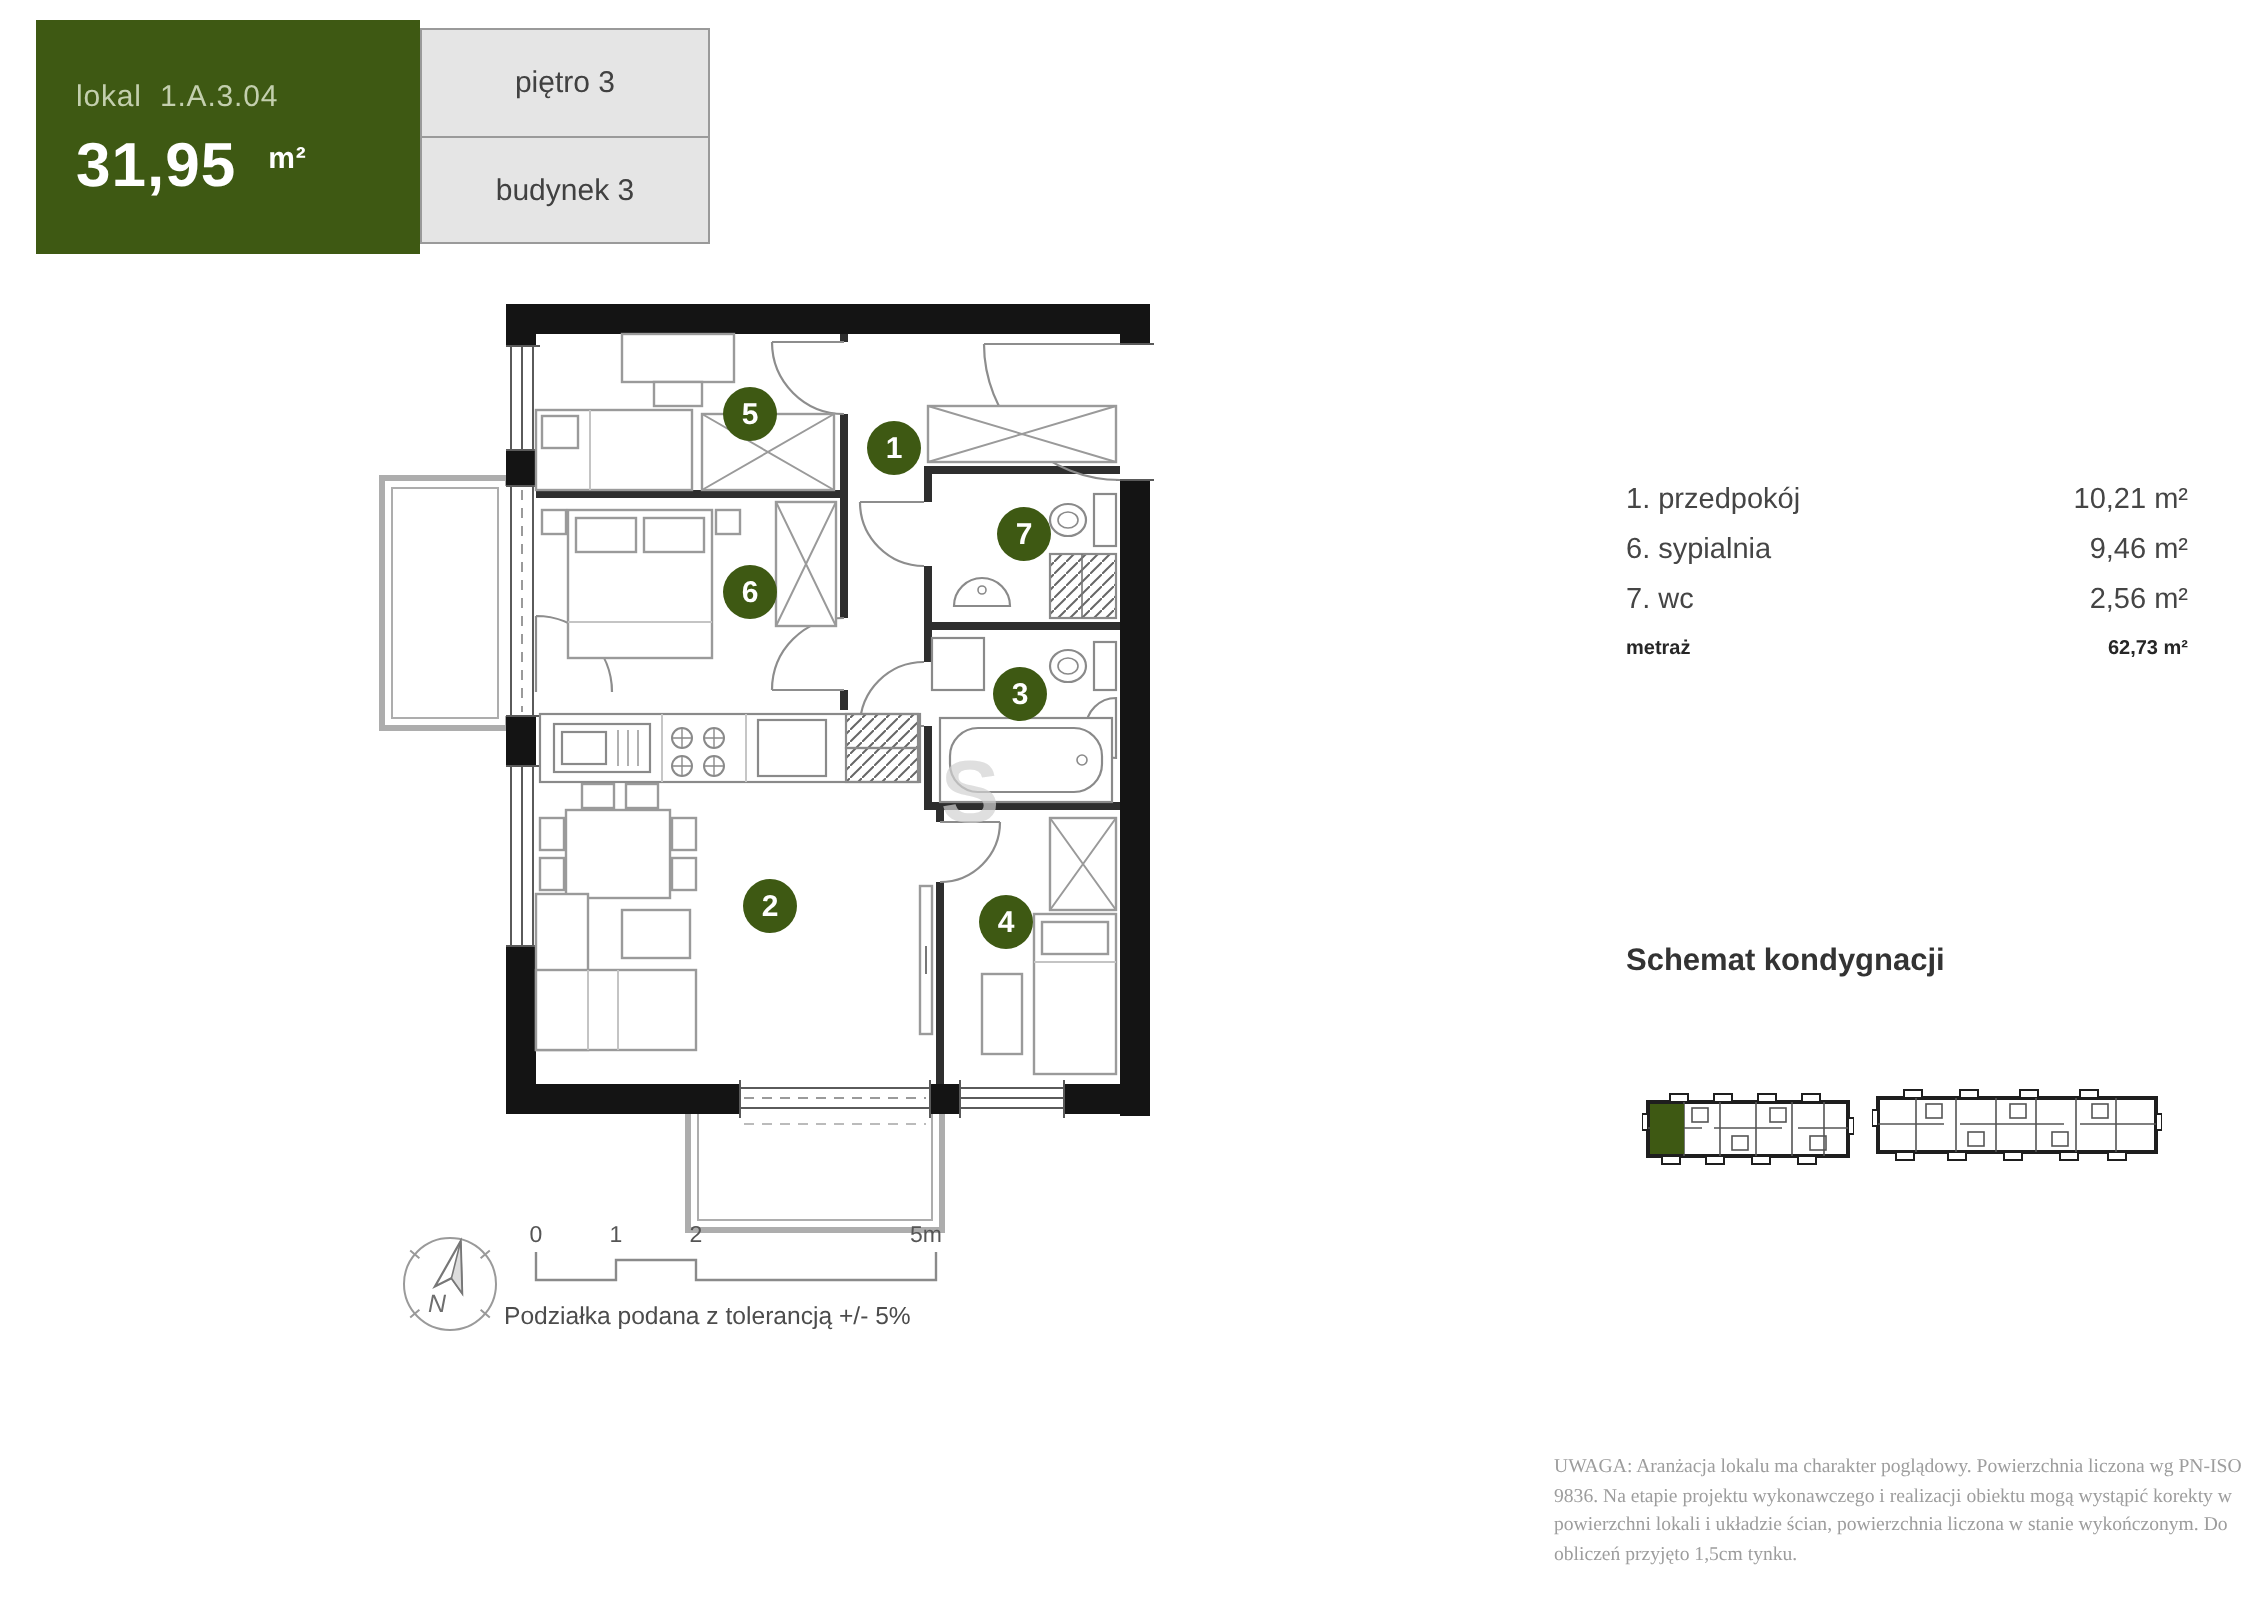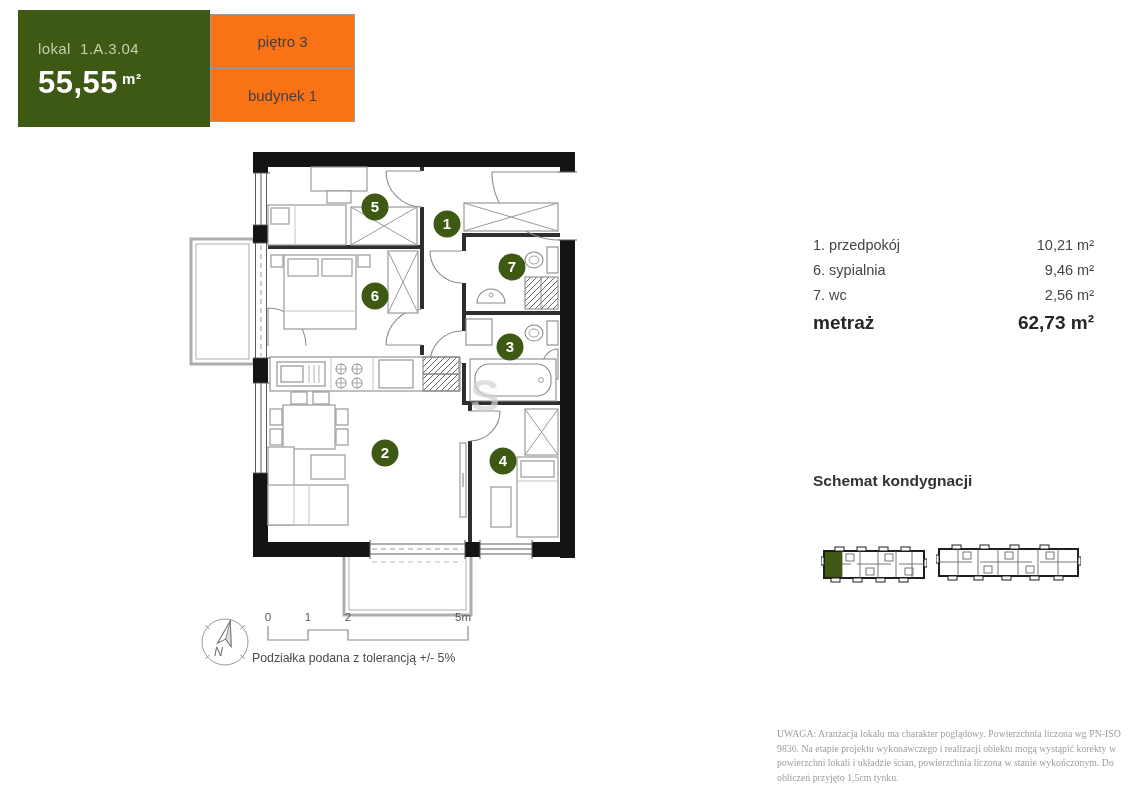--- a/index.html
+++ b/index.html
@@ -4,56 +4,56 @@
 <style>
   html,body{margin:0;padding:0;background:#fff;}
   .page{position:relative;width:1133px;height:800px;background:#ffffff;overflow:hidden;
         font-family:"Liberation Sans",sans-serif;color:#3c3c3c;}
   .abs{position:absolute;}
 
   
   .unit-card{left:18px;top:10px;width:192px;height:117px;background:#3e5913;color:#fff;box-sizing:border-box;padding:30px 12px 0 20px;}
   .unit-label{font-size:15px;color:#c3cfae;letter-spacing:.4px;}
   .unit-area{margin-top:8px;font-size:31px;font-weight:bold;letter-spacing:.5px;color:#fff;}
-  .unit-area .unit{font-size:15px;vertical-align:9px;margin-left:4px;}
-  .info-table{left:210px;top:14px;width:145px;height:108px;border:1px solid #9a9a9a;background:#f97316;box-sizing:border-box;}
+  .unit-area .unit{font-size:15px;vertical-align:9px;margin-left:16px;}
+  .info-table{left:210px;top:14px;width:145px;height:108px;border:1px solid #9a9a9a;background:#e5e5e5;box-sizing:border-box;}
   .info-cell{height:53px;display:flex;align-items:center;justify-content:center;font-size:15px;color:#414141;}
   .info-cell + .info-cell{border-top:1px solid #9a9a9a;}
 
   
   .legend{left:813px;top:237px;width:281px;}
-  .legend-row{display:flex;justify-content:space-between;align-items:flex-start;height:25px;font-size:14.5px;color:#454545;}
-  .legend-row.total{font-weight:bold;color:#262626;font-size:19px;}
+  .legend-row{display:flex;justify-content:space-between;align-items:center;height:25px;font-size:14.5px;color:#454545;}
+  .legend-row.total{font-weight:bold;color:#262626;font-size:10px;}
 
   .schemat-title{left:813px;top:472px;font-size:15.5px;font-weight:bold;color:#333;}
 
   .scale-note{left:252px;top:651px;font-size:12.3px;color:#4c4c4c;}
 
   .disclaimer{left:777px;top:727px;width:351px;font-size:9.8px;line-height:1.5;color:#9d9d9d;font-family:Liberation Serif, serif;}
 
   svg text{font-family:"Liberation Sans",sans-serif;}
 </style>
 </head>
 <body>
 
 <div class="page">
 
   <div class="abs unit-card">
     <div class="unit-label">
       <span>lokal</span>&nbsp;
       <span>1.A.3.04</span>
     </div>
     <div class="unit-area">
-      <span>55,55</span><span class="unit">m²</span>
+      <span>31,95</span><span class="unit">m²</span>
     </div>
   </div>
 
   <div class="abs info-table">
     <div class="info-cell">piętro 3</div>
-    <div class="info-cell">budynek 1</div>
+    <div class="info-cell">budynek 3</div>
   </div>
 
   <svg class="abs" style="left:185px;top:143px" width="445" height="490" viewBox="0 0 445 490">
     <defs>
       <pattern id="hatch" width="6" height="6" patternUnits="userSpaceOnUse">
         <path d="M0 6 L6 0" stroke="#666" stroke-width="1"></path>
       </pattern>
     </defs>
 
     <g fill="none" stroke="#adadad">

